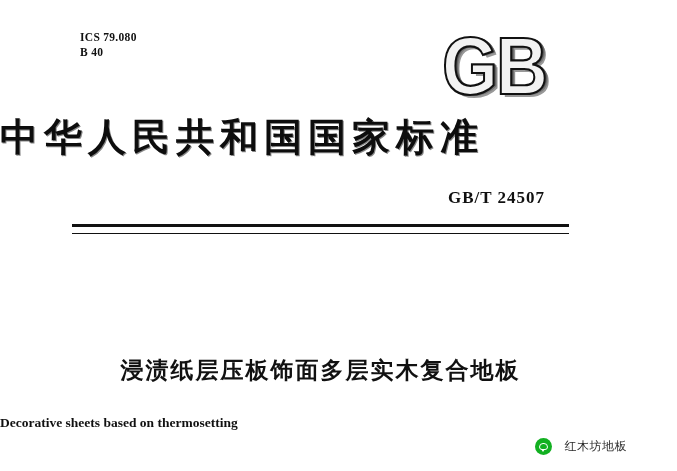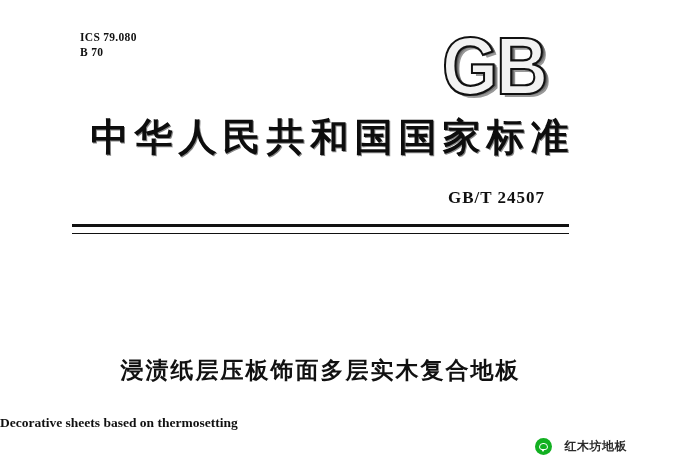--- a/index.html
+++ b/index.html
@@ -49,28 +49,26 @@
     transform: scaleY(1.12);
     transform-origin: top right;
   }
 
   
   .main-title {
     position: absolute;
     left: 0;
     right: 0;
     top: 112px;
-    text-align: center;
     font-family: "DejaVu Sans", sans-serif;
     font-weight: bold;
     font-size: 38px;
     letter-spacing: 6px;
     color: #0d0d0d;
     text-shadow: 1px 1px 0 #888;
-    margin-left: 24px;
   }
 
   
   .std-number {
     position: absolute;
     right: 96px;
     top: 188px;
     font-family: "Liberation Serif", serif;
     font-weight: bold;
     font-size: 17px;
@@ -126,21 +124,20 @@
   }
 
   
   .watermark {
     position: absolute;
     right: 14px;
     bottom: 16px;
     display: flex;
     align-items: flex-end;
     gap: 13px;
-    font-weight: bold;
   }
   .wm-badge {
     width: 17px;
     height: 17px;
     border-radius: 50%;
     background: #12b021;
     position: relative;
     flex: none;
   }
   .wm-badge::before {
@@ -172,21 +169,21 @@
     letter-spacing: 0.5px;
   }
 </style>
 </head>
 <body>
 
 <div id="page">
 
   <div class="ics-block">
     <div>ICS 79.080</div>
-    <div>B 70</div>
+    <div>B 40</div>
   </div>
 
   <div class="gb-logo">GB</div>
 
   <div class="main-title">中华人民共和国国家标准</div>
 
   <div class="std-number">GB/T 24507</div>
 
   <div class="rule-thick"></div>
   <div class="rule-thin"></div>

